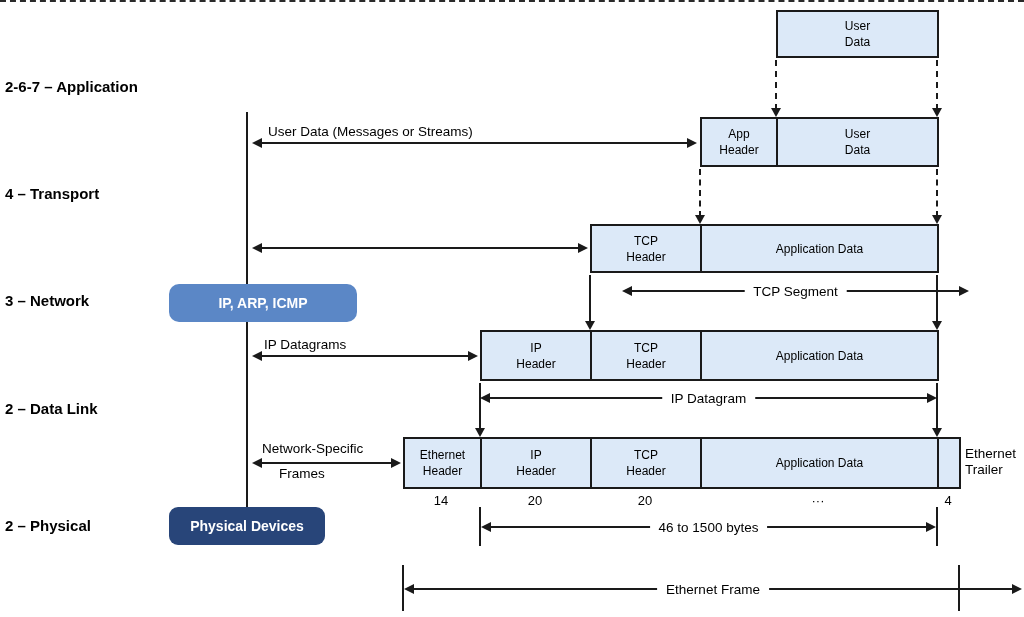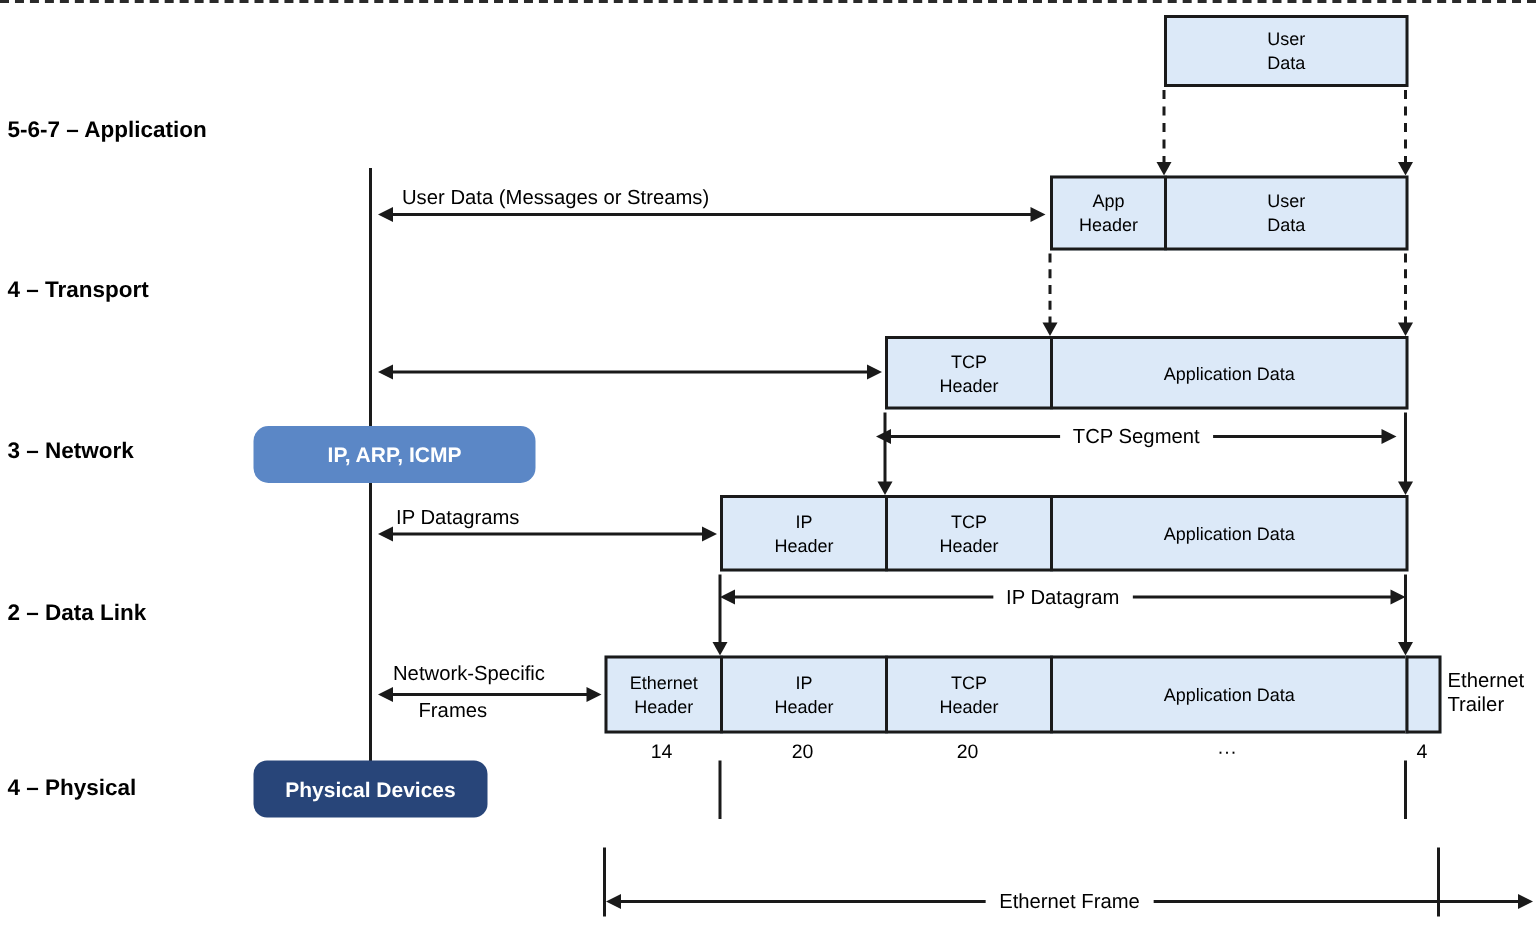--- a/index.html
+++ b/index.html
@@ -43,25 +43,25 @@
 </style>
 </head>
 <body>
 
 <div id="canvas">
 
   <div class="topline"></div>
 
   <div class="spine" style="left:246px;top:112px;height:415px;"></div>
 
-  <div class="layer-label" style="left:5px;top:78px;">5-6-7 – Application</div>
+  <div class="layer-label" style="left:5px;top:78px;">2-6-7 – Application</div>
   <div class="layer-label" style="left:5px;top:185px;">4 – Transport</div>
   <div class="layer-label" style="left:5px;top:292px;">3 – Network</div>
   <div class="layer-label" style="left:5px;top:400px;">2 – Data Link</div>
-  <div class="layer-label" style="left:5px;top:517px;">4 – Physical</div>
+  <div class="layer-label" style="left:5px;top:517px;">2 – Physical</div>
 
   <div class="pbox" style="left:169px;top:284px;width:188px;height:38px;border-radius:10px;">IP, ARP, ICMP</div>
   <div class="pbox dark" style="left:169px;top:507px;width:156px;height:38px;">Physical Devices</div>
 
   <div class="harrow" style="left:252px;top:138px;width:445px;">
     <div class="hline"></div>
     <div class="ah-l"></div>
     <div class="ah-r"></div>
   </div>
   <div class="flabel" style="left:268px;top:124px;text-align:right;">User Data (Messages or Streams)</div>
@@ -118,21 +118,21 @@
   <div class="cell" style="left:700px;top:224px;width:239px;height:49px;">Application Data</div>
 
   <div class="varrow" style="left:585px;top:275px;height:55px;">
     <div class="vline"></div>
     <div class="ah-d"></div>
   </div>
   <div class="varrow" style="left:932px;top:275px;height:55px;">
     <div class="vline"></div>
     <div class="ah-d"></div>
   </div>
-  <div class="harrow" style="left:584px;top:286px;width:347px;">
+  <div class="harrow" style="left:622px;top:286px;width:347px;">
     <div class="hline"></div>
     <div class="ah-l"></div>
     <div class="ah-r"></div>
     <div class="mlabel">TCP Segment</div>
   </div>
 
   <div class="cell" style="left:480px;top:330px;width:112px;height:51px;">IP
 Header</div>
   <div class="cell" style="left:590px;top:330px;width:112px;height:51px;">TCP
 Header</div>
@@ -165,23 +165,29 @@
 Trailer</div>
 
   <div class="size-label" style="left:411px;top:493px;">14</div>
   <div class="size-label" style="left:505px;top:493px;">20</div>
   <div class="size-label" style="left:615px;top:493px;">20</div>
   <div class="size-label" style="left:788px;top:493px;">···</div>
   <div class="size-label" style="left:918px;top:493px;">4</div>
 
   <div class="tick" style="left:479px;top:507px;height:39px;"></div>
   <div class="tick" style="left:936px;top:507px;height:39px;"></div>
+  <div class="harrow" style="left:481px;top:522px;width:455px;">
+    <div class="hline"></div>
+    <div class="ah-l"></div>
+    <div class="ah-r"></div>
+    <div class="mlabel">46 to 1500 bytes</div>
+  </div>
 
   <div class="tick" style="left:402px;top:565px;height:46px;"></div>
   <div class="tick" style="left:958px;top:565px;height:46px;"></div>
-  <div class="harrow" style="left:404px;top:584px;width:618px;margin-top:12px;">
+  <div class="harrow" style="left:404px;top:584px;width:618px;">
     <div class="hline"></div>
     <div class="ah-l"></div>
     <div class="ah-r"></div>
     <div class="mlabel">Ethernet Frame</div>
   </div>
 
 </div>
 
 </body></html>

